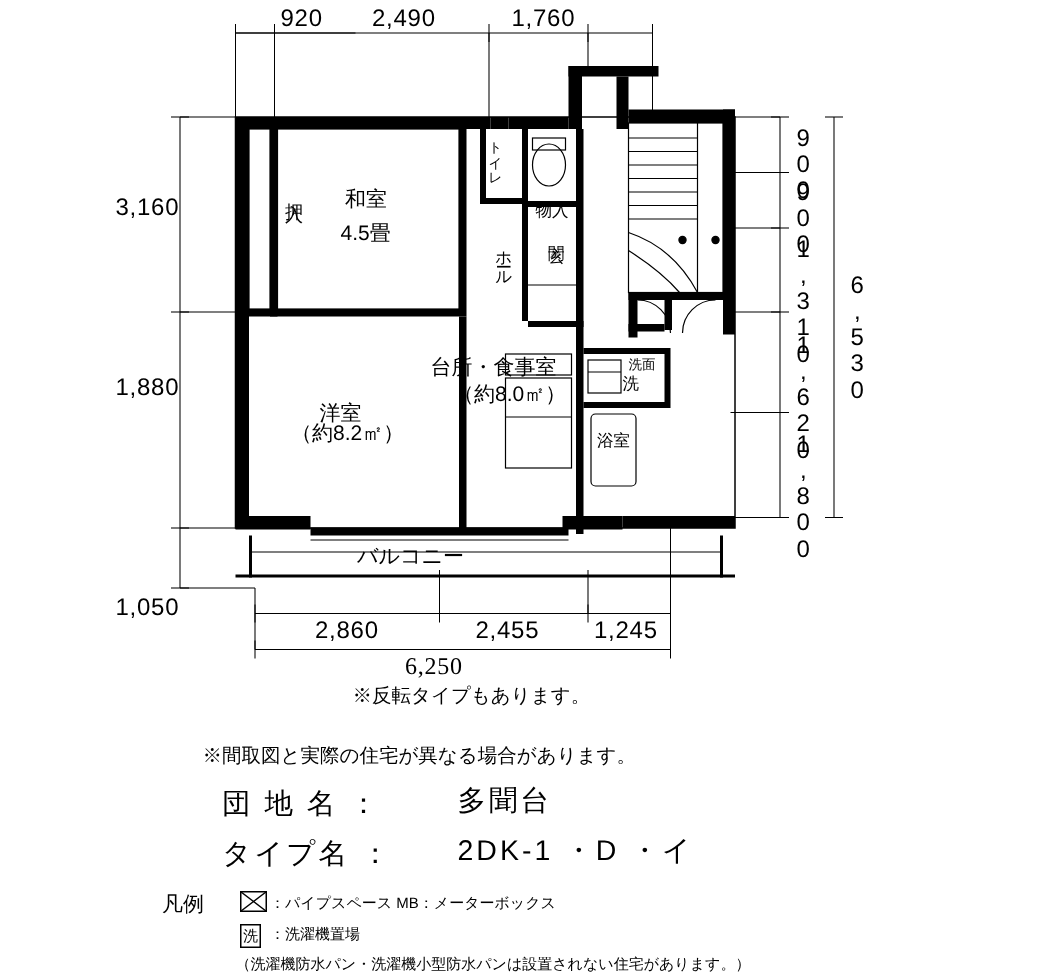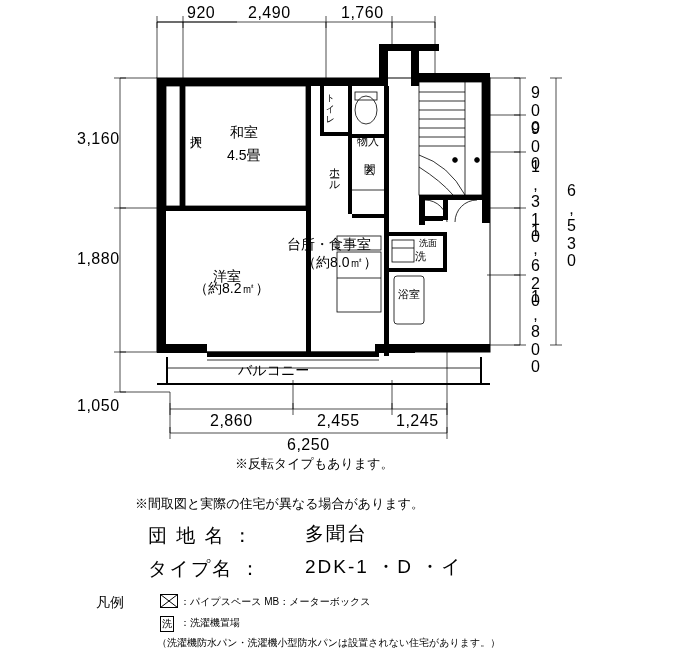--- a/index.html
+++ b/index.html
@@ -188,21 +188,21 @@
 <div class="txt dim vert" style="left:526px;top:84px;">900</div>
 <div class="txt dim vert" style="left:526px;top:120px;">900</div>
 <div class="txt dim vert" style="left:526px;top:158px;">1,310</div>
 <div class="txt dim vert" style="left:526px;top:222px;">1,620</div>
 <div class="txt dim vert" style="left:526px;top:288px;">1,800</div>
 <div class="txt dim vert" style="left:562px;top:182px;">6,530</div>
 
 <div class="txt dim" style="left:210px;top:412px;">2,860</div>
 <div class="txt dim" style="left:317px;top:412px;">2,455</div>
 <div class="txt dim" style="left:396px;top:412px;">1,245</div>
-<div class="txt dim" style="left:287px;top:436px;">6,250</div>
+<div class="txt dim" style="left:270px;top:436px;font-family:Liberation Serif, serif;">6,250</div>
 
 <div class="txt room vert" style="left:188px;top:126px;font-size:12px;">押入</div>
 <div class="txt room" style="left:230px;top:124px;">和室</div>
 <div class="txt room" style="left:227px;top:147px;">4.5畳</div>
 <div class="txt room tiny vert" style="left:324px;top:88px;">トイレ</div>
 <div class="txt room small" style="left:357px;top:120px;margin-top:15px;">物入</div>
 <div class="txt room small vert" style="left:327px;top:160px;">ホール</div>
 <div class="txt room small vert" style="left:362px;top:155px;">玄関</div>
 <div class="txt room" style="left:213px;top:268px;font-family:Liberation Serif, serif;">洋室</div>
 <div class="txt room" style="left:194px;top:280px;">（約8.2㎡）</div>
@@ -214,21 +214,21 @@
 <div class="txt room" style="left:238px;top:362px;">バルコニー</div>
 
 <div class="txt caption" style="left:205px;top:455px;margin-left:30px;">※反転タイプもあります。</div>
 <div class="txt caption" style="left:135px;top:495px;">※間取図と実際の住宅が異なる場合があります。</div>
 
 <div class="txt big" style="left:148px;top:523px;">団 地 名 ：</div>
 <div class="txt big" style="left:305px;top:521px;">多聞台</div>
 <div class="txt big" style="left:148px;top:556px;">タイプ名 ：</div>
 <div class="txt big" style="left:305px;top:554px;">2DK-1 ・D ・イ</div>
 
-<div class="txt legend" style="left:96px;top:594px;font-size:14px;">凡例</div>
+<div class="txt legend" style="left:108px;top:594px;font-size:14px;">凡例</div>
 <svg class="txt" style="left:160px;top:594px;width:18px;height:14px;" width="18" height="14">
   <rect x="0.5" y="0.5" width="17" height="13" fill="none" stroke="#000" stroke-width="1"></rect>
   <line x1="0.5" y1="0.5" x2="17.5" y2="13.5" stroke="#000" stroke-width="1"></line>
   <line x1="17.5" y1="0.5" x2="0.5" y2="13.5" stroke="#000" stroke-width="1"></line>
 </svg>
 <div class="txt legend" style="left:180px;top:595px;">：パイプスペース MB：メーターボックス</div>
 <span class="txt boxed" style="left:160px;top:616px;">洗</span>
 <div class="txt legend" style="left:180px;top:616px;">：洗濯機置場</div>
 <div class="txt legend-small" style="left:157px;top:636px;">（洗濯機防水パン・洗濯機小型防水パンは設置されない住宅があります。）</div>
 

